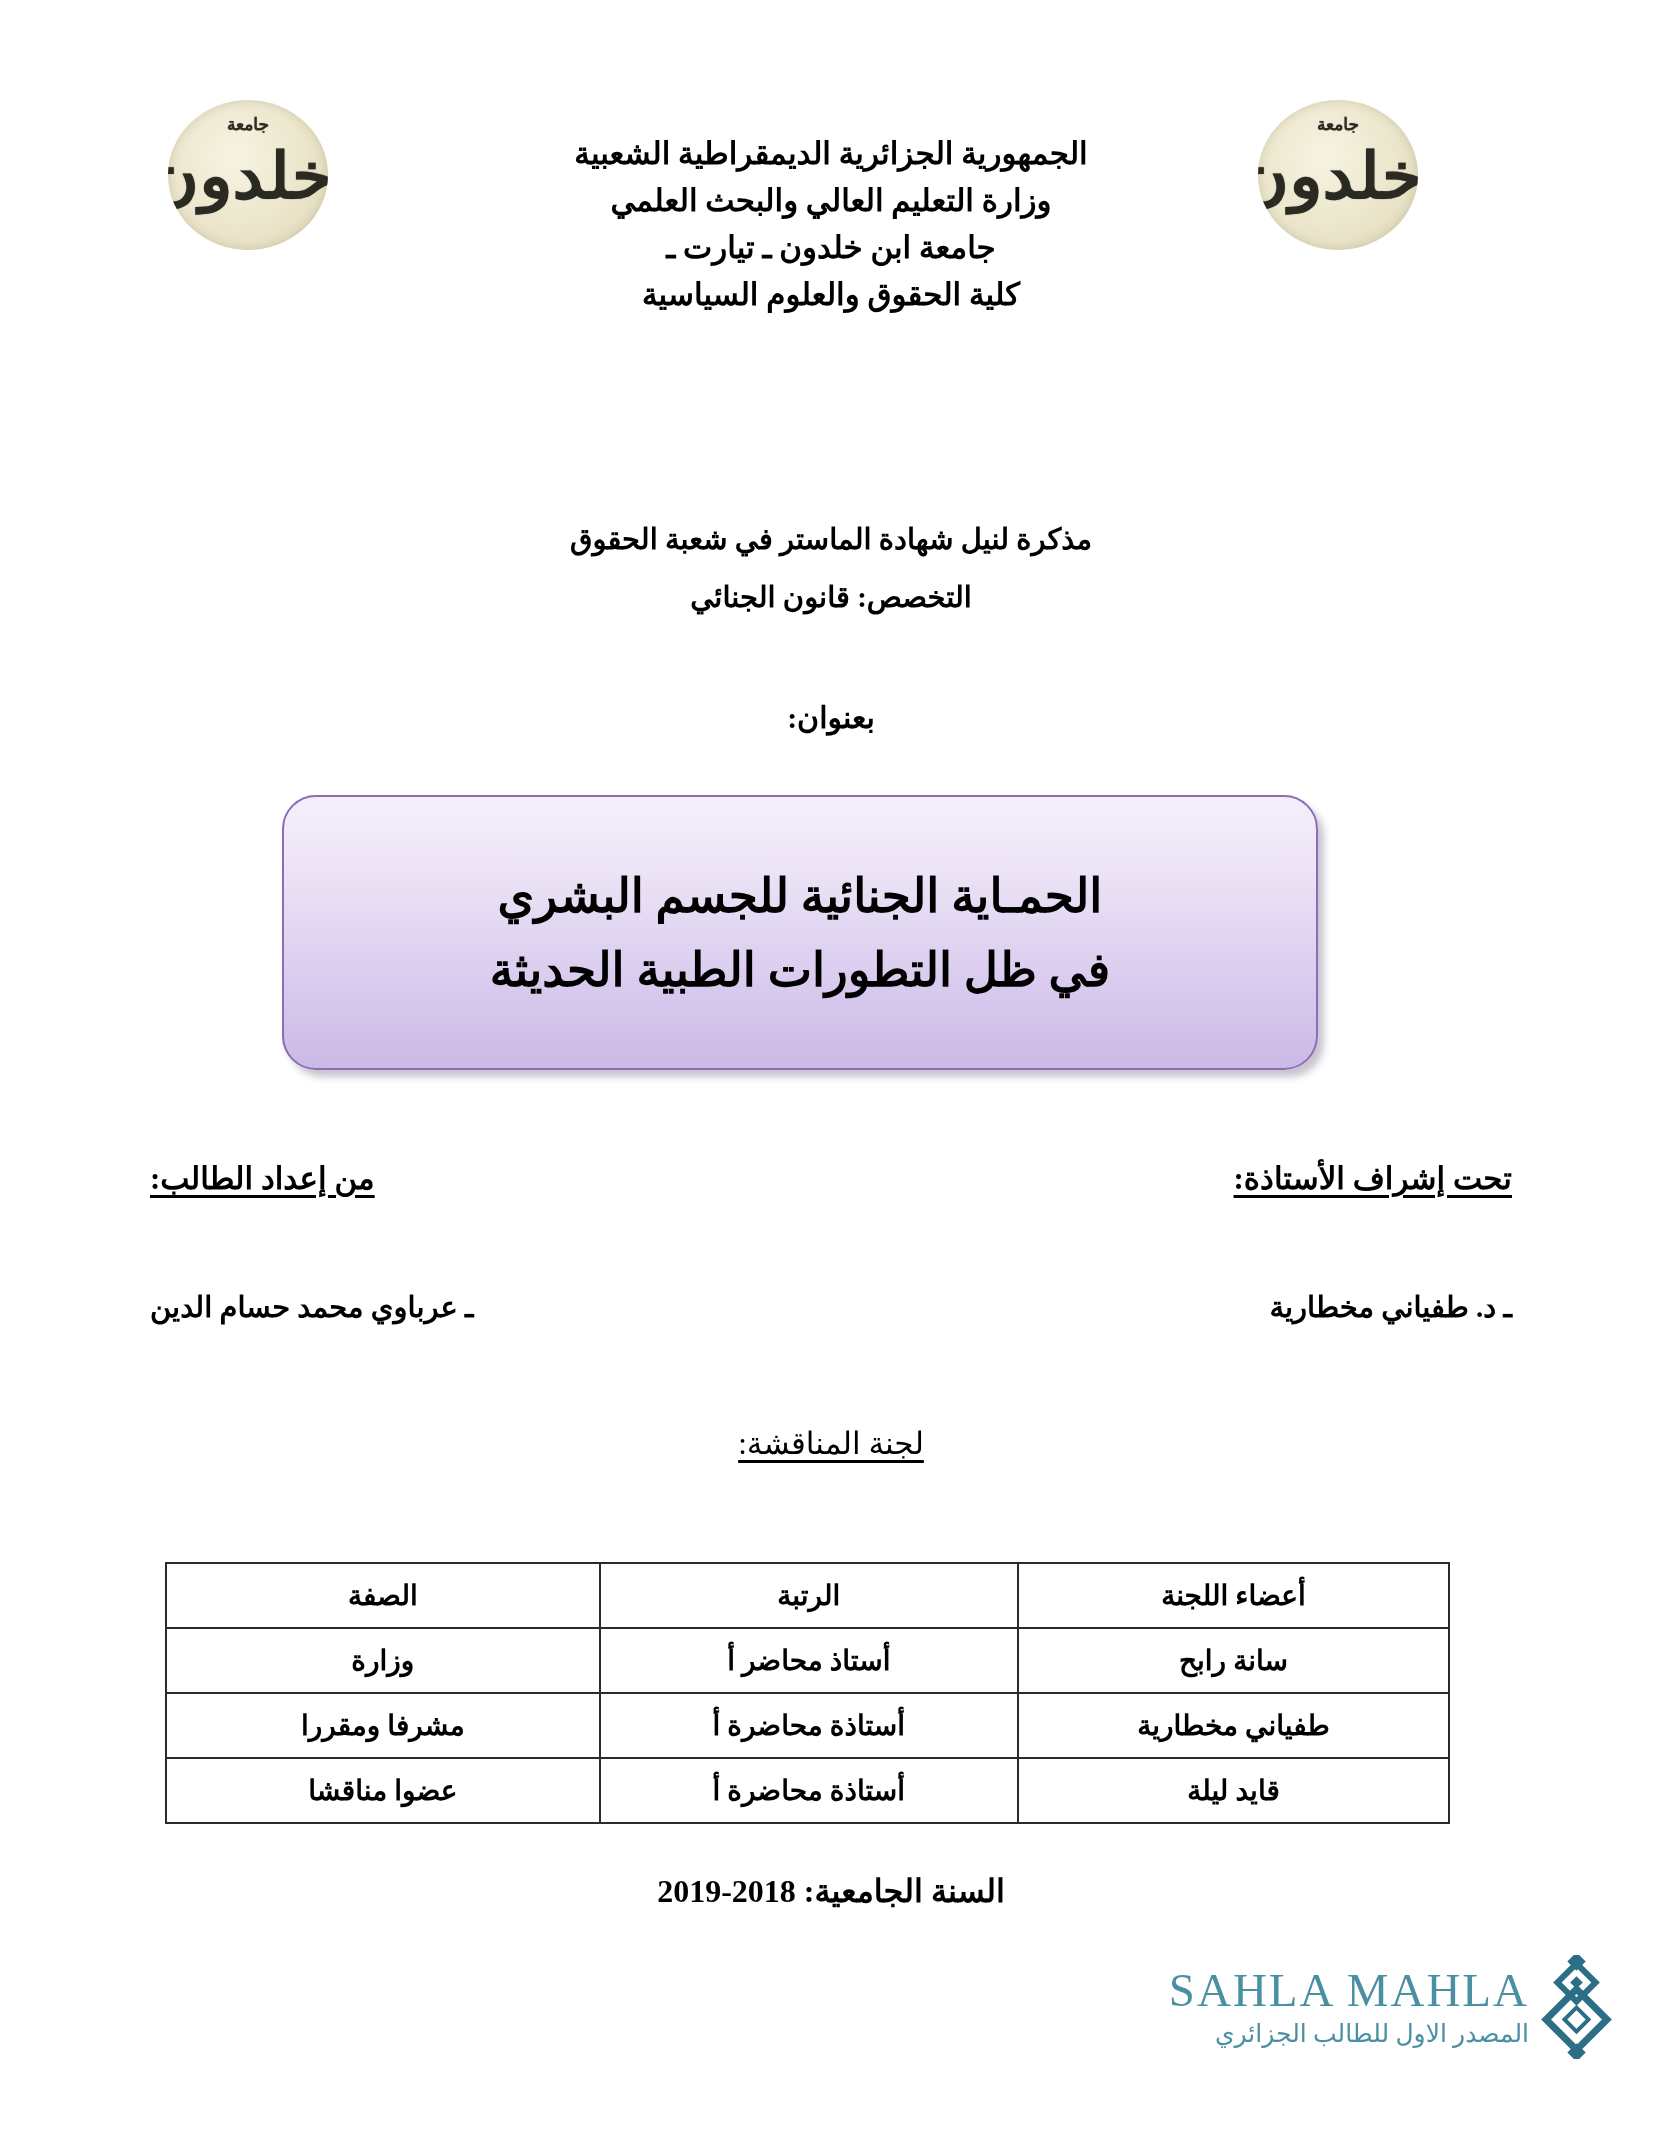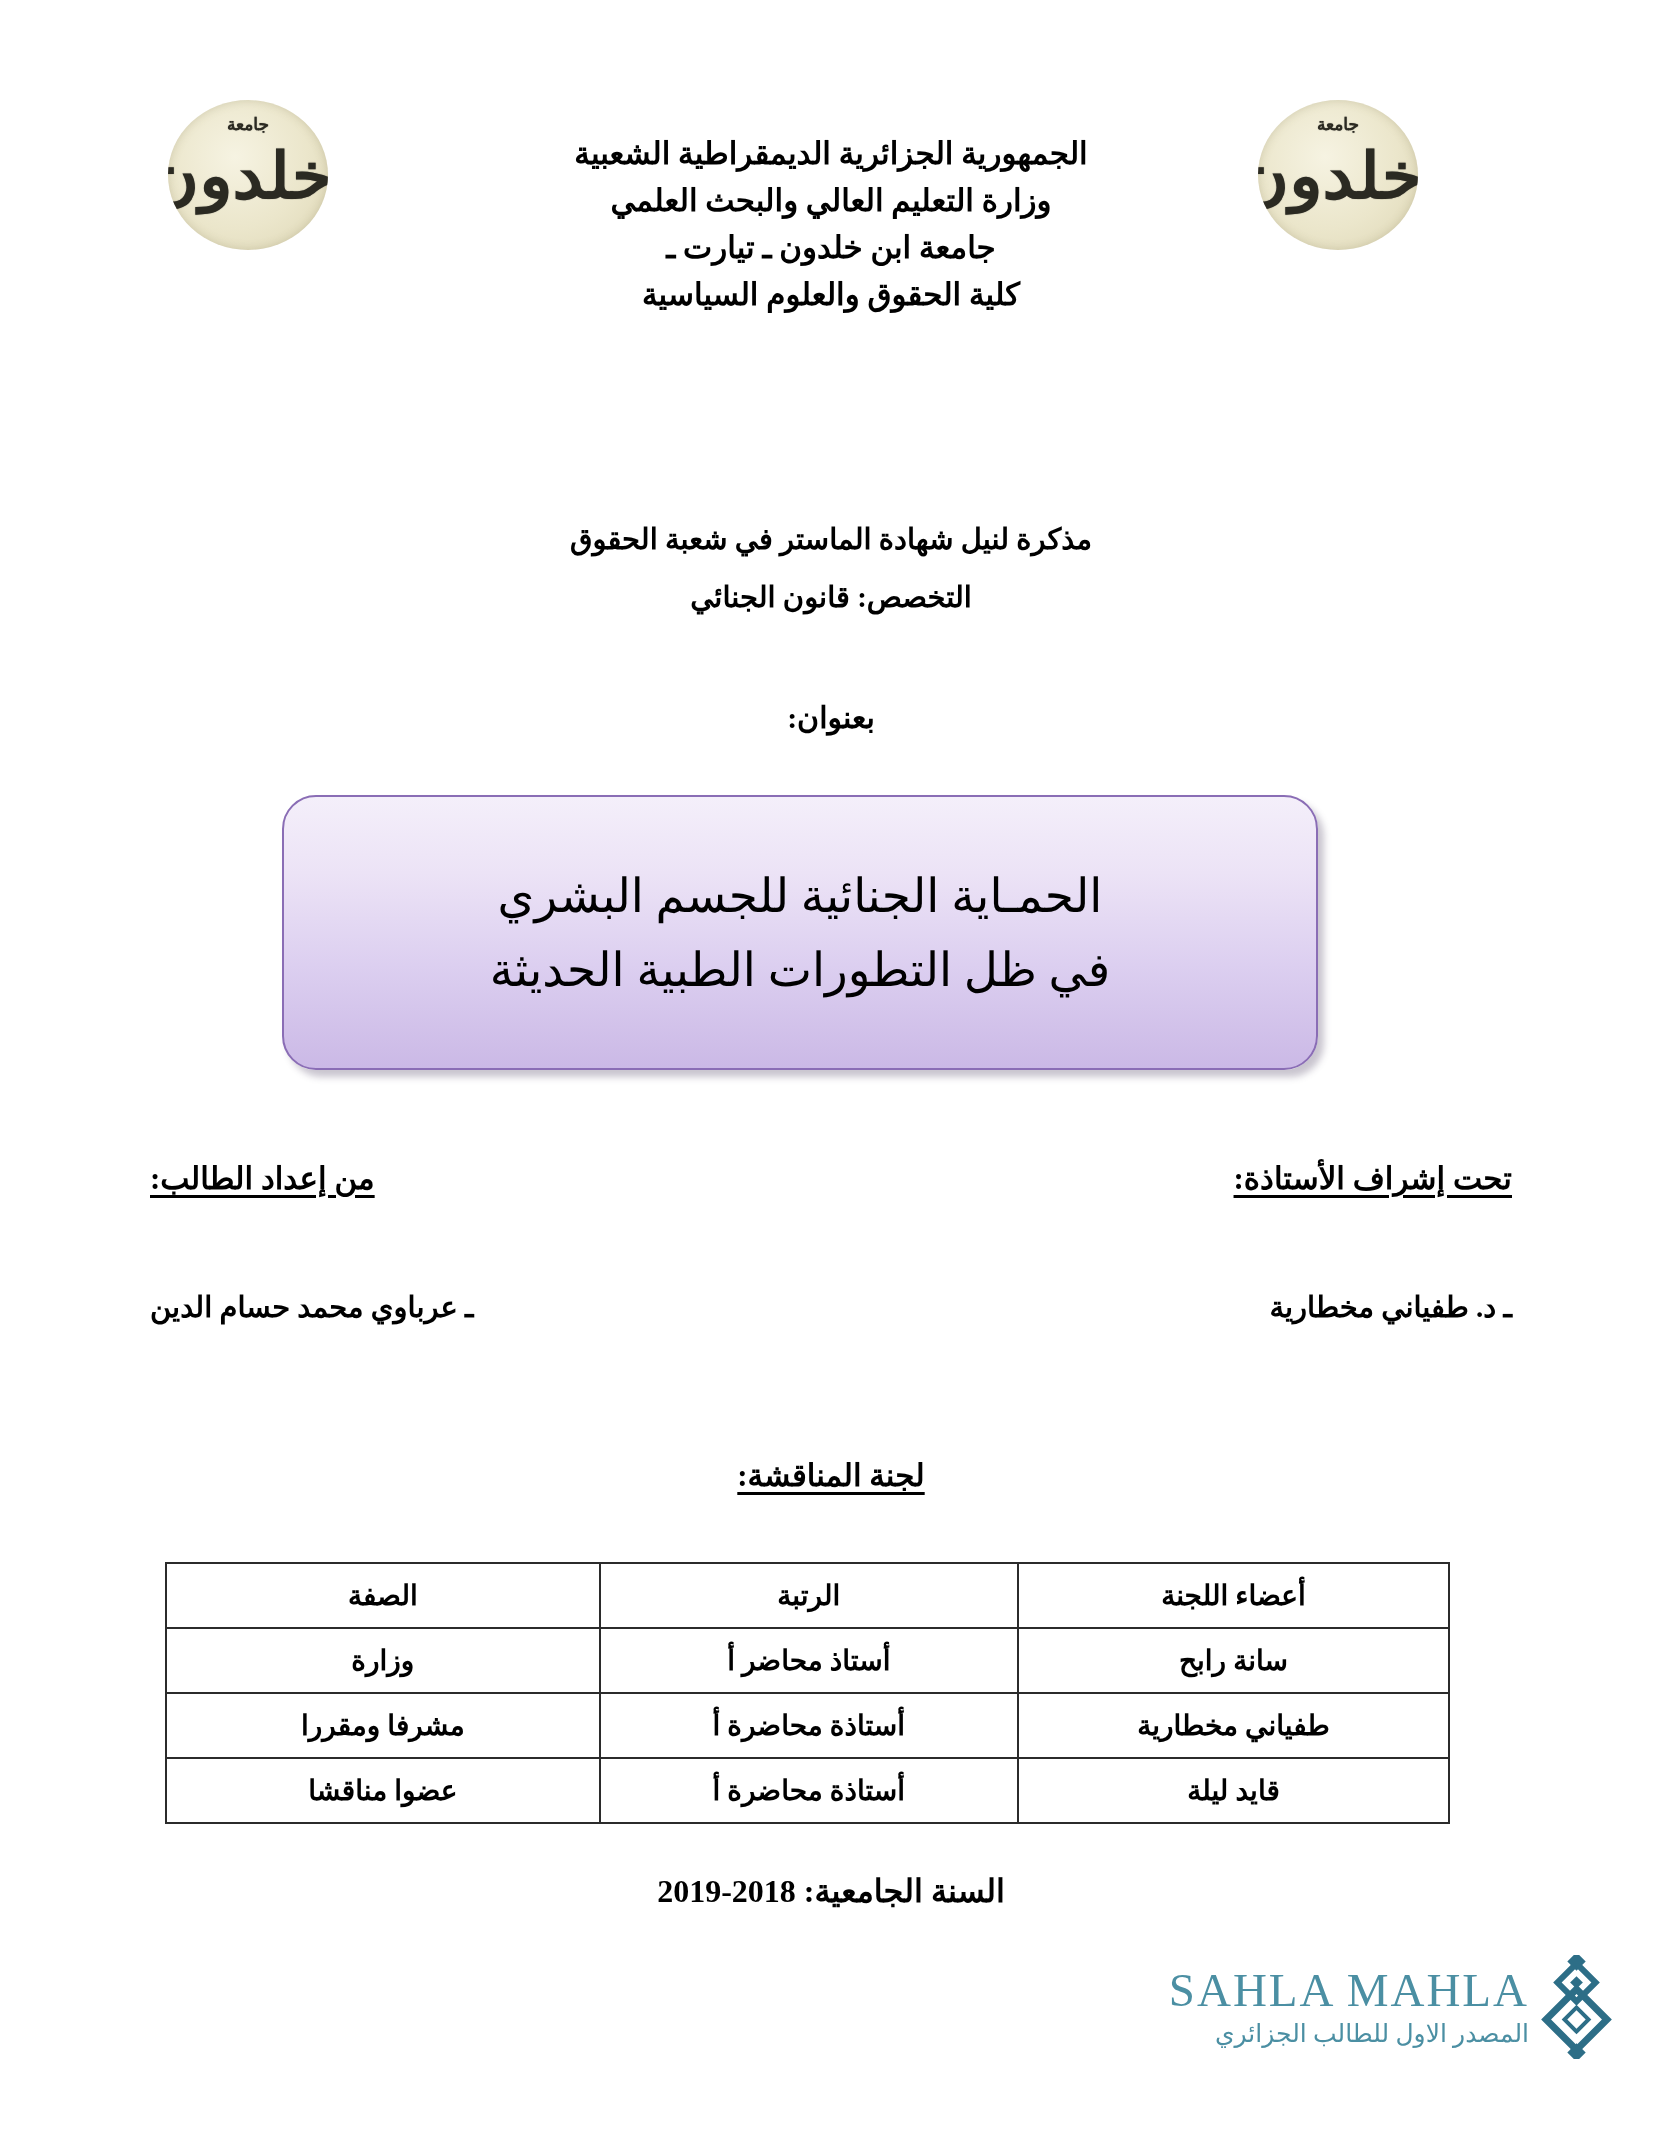--- a/index.html
+++ b/index.html
@@ -124,21 +124,21 @@
     border-radius: 34px;
     background: linear-gradient(to bottom, #f4effa 0%, #ece3f6 28%, #dccff0 62%, #cbb9e6 100%);
     box-shadow: 6px 7px 7px rgba(90,80,110,0.33);
     display: flex;
     flex-direction: column;
     align-items: center;
     justify-content: center;
     direction: rtl;
   }
   .title-box .tline {
-    font-weight: normal;
+    font-weight: bold;
     font-size: 47px;
     line-height: 74px;
     color: #000000;
     white-space: nowrap;
     text-align: center;
   }
 
   
   .people-zone {
     position: absolute;
@@ -171,26 +171,26 @@
     font-weight: bold;
     font-size: 29px;
     white-space: nowrap;
   }
   .people-names .nm.student    { margin-right: 580px; }
   .people-names .nm.supervisor { margin-left: 20px; }
 
   
   .committee-label {
     position: absolute;
-    top: 1457px;
-    left: 0;
-    width: 1662px;
-    text-align: center;
-    direction: rtl;
-    font-weight: bold;
+    top: 1425px;
+    left: 0;
+    width: 1662px;
+    text-align: center;
+    direction: rtl;
+    font-weight: normal;
     font-size: 31px;
     text-decoration: underline;
     text-underline-offset: 6px;
   }
 
   .committee-table {
     position: absolute;
     top: 1562px;
     left: 165px;
     width: 1285px;

